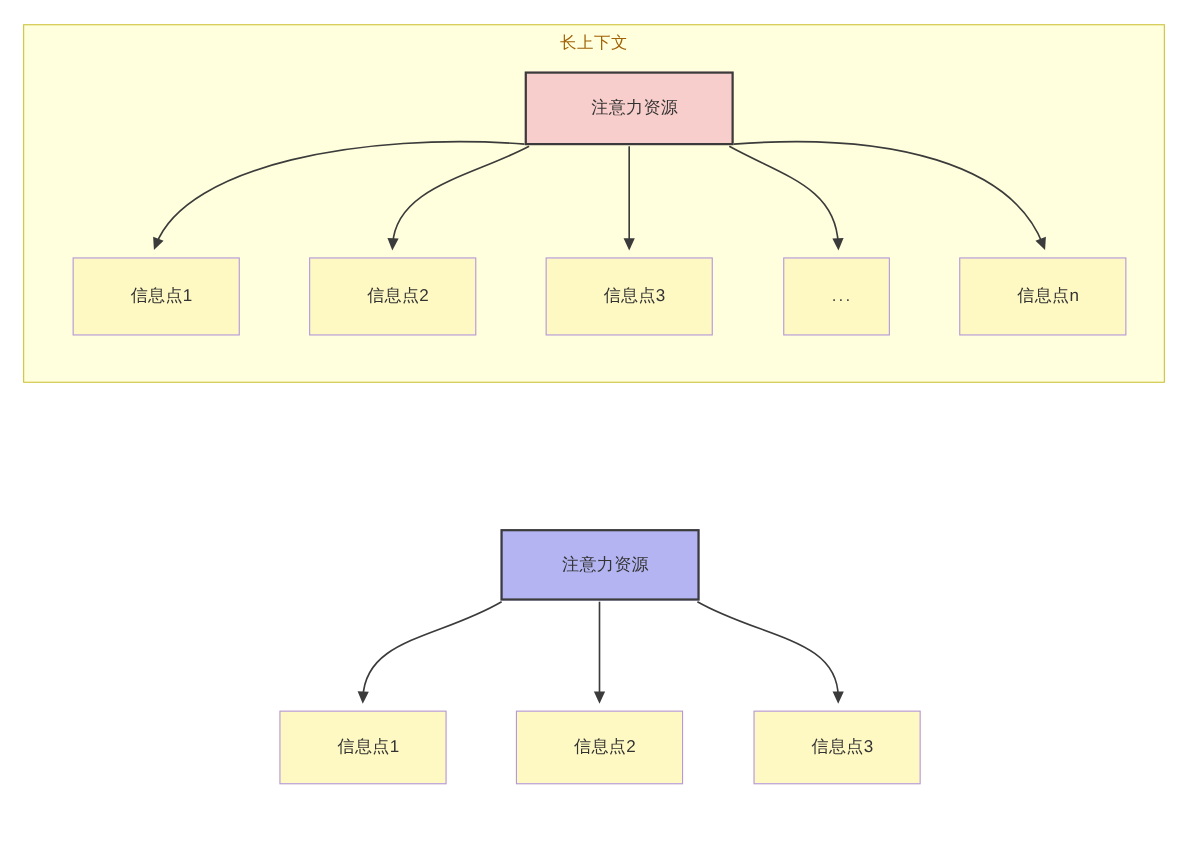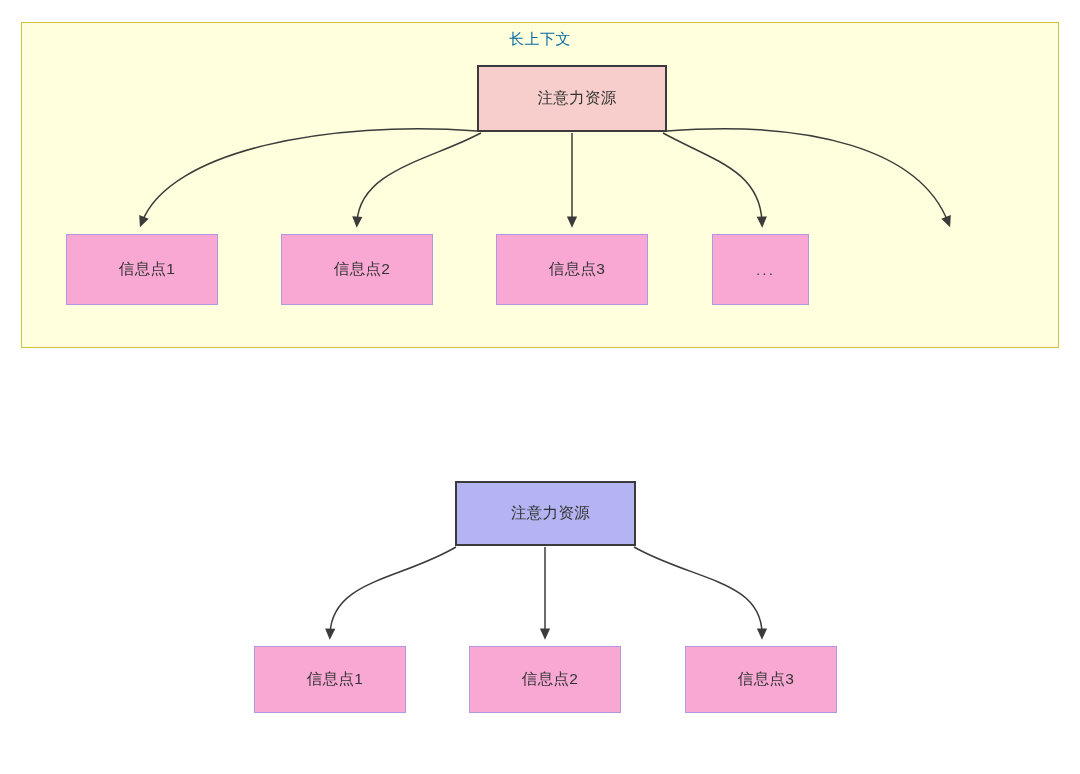--- a/index.html
+++ b/index.html
@@ -45,21 +45,21 @@
     top: 428px;
     width: 676px;
     height: 334px;
   }
   .panel-title {
     position: absolute;
     width: 100%;
     text-align: center;
     top: 7px;
     font-size: 15px;
-    color: #0369a1;
+    color: #a16207;
     letter-spacing: 0.5px;
     white-space: nowrap;
   }
   
   .node {
     position: absolute;
     box-sizing: border-box;
     display: flex;
     align-items: center;
     justify-content: center;
@@ -71,21 +71,21 @@
   }
   .node-root-pink {
     background: #f8cecc;
     border: 2.2px solid #3b3b3b;
   }
   .node-root-blue {
     background: #b4b4f2;
     border: 2.2px solid #3b3b3b;
   }
   .node-leaf {
-    background: #f9a8d4;
+    background: #fef9c3;
     border: 1.5px solid #b397e0;
     align-items: center;
   }
   .dots {
     letter-spacing: 2px;
     font-size: 15.5px;
     color: #444;
   }
 </style>
 </head>
@@ -133,20 +133,23 @@
   </div>
 
   <div class="node node-leaf" style="left:496px; top:234px; width:152px; height:71px;">
     <span>信息点3</span>
   </div>
 
   <div class="node node-leaf" style="left:712px; top:234px; width:97px; height:71px;">
     <span class="dots">...</span>
   </div>
 
+  <div class="node node-leaf" style="left:872px; top:234px; width:152px; height:71px;">
+    <span>信息点n</span>
+  </div>
 
   <div class="node node-root-blue" style="left:455px; top:481px; width:181px; height:65px;">
     <span>注意力资源</span>
   </div>
 
   <div class="node node-leaf" style="left:254px; top:646px; width:152px; height:67px;">
     <span>信息点1</span>
   </div>
 
   <div class="node node-leaf" style="left:469px; top:646px; width:152px; height:67px;">

